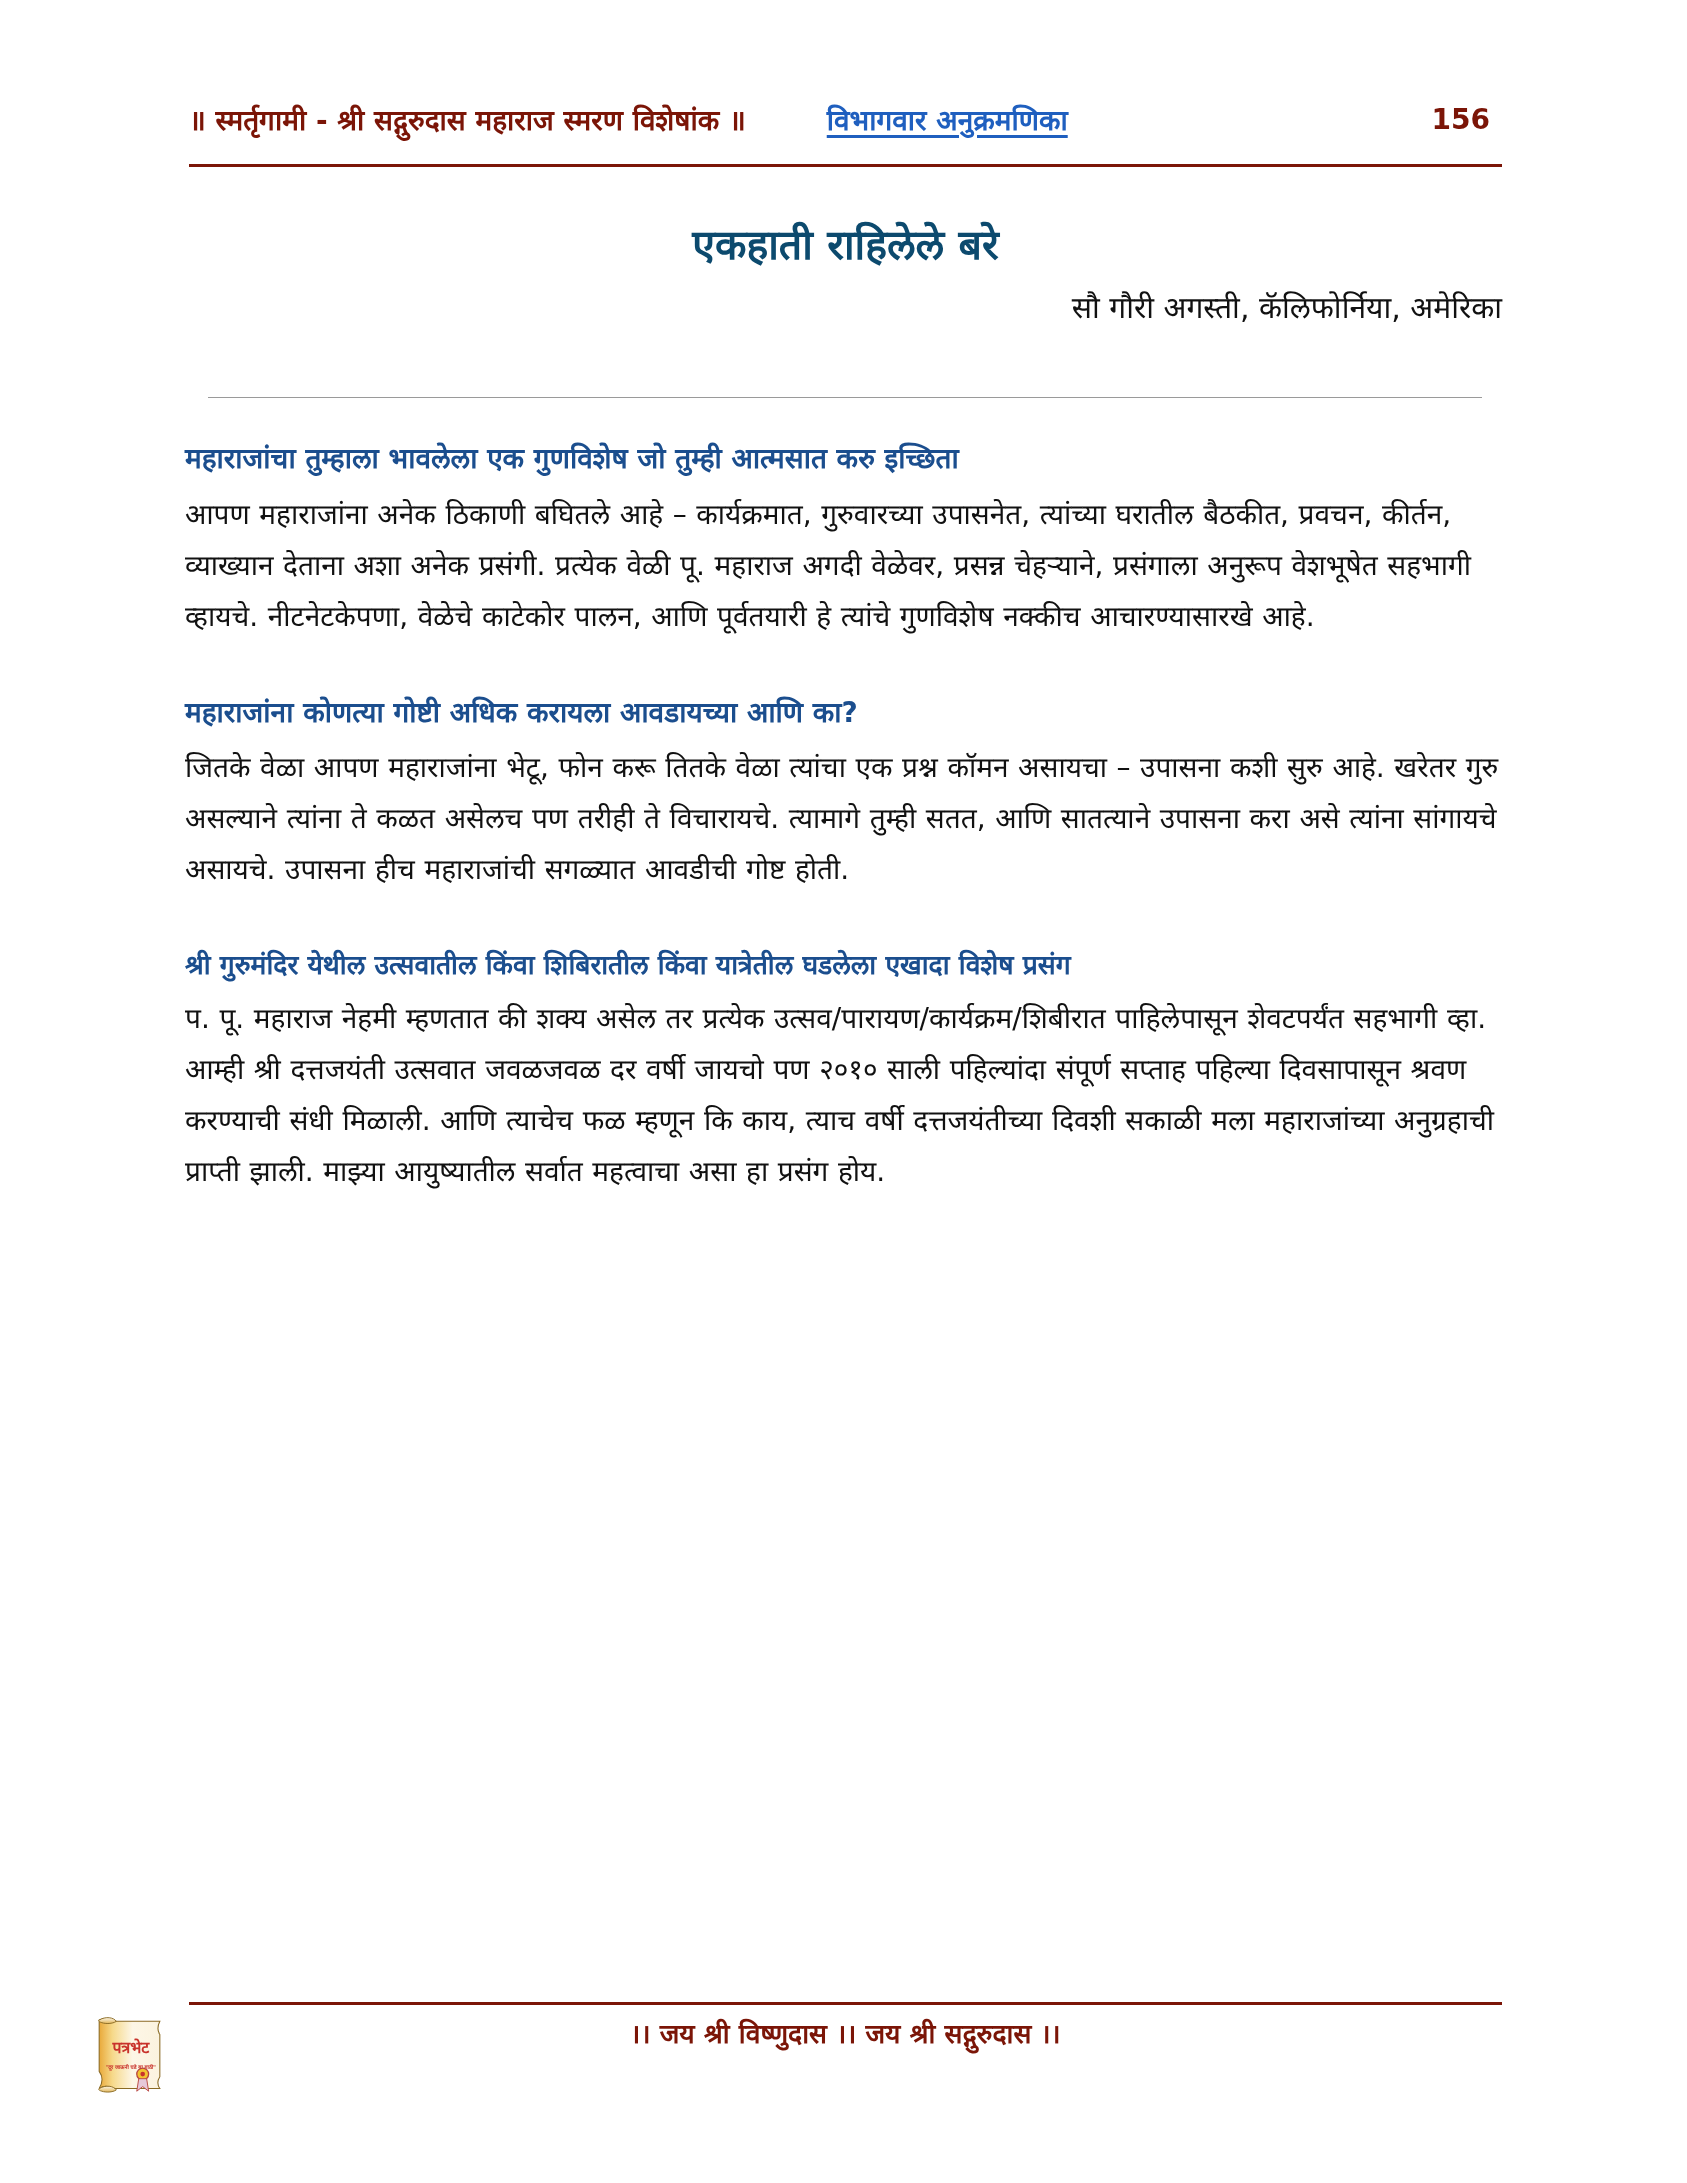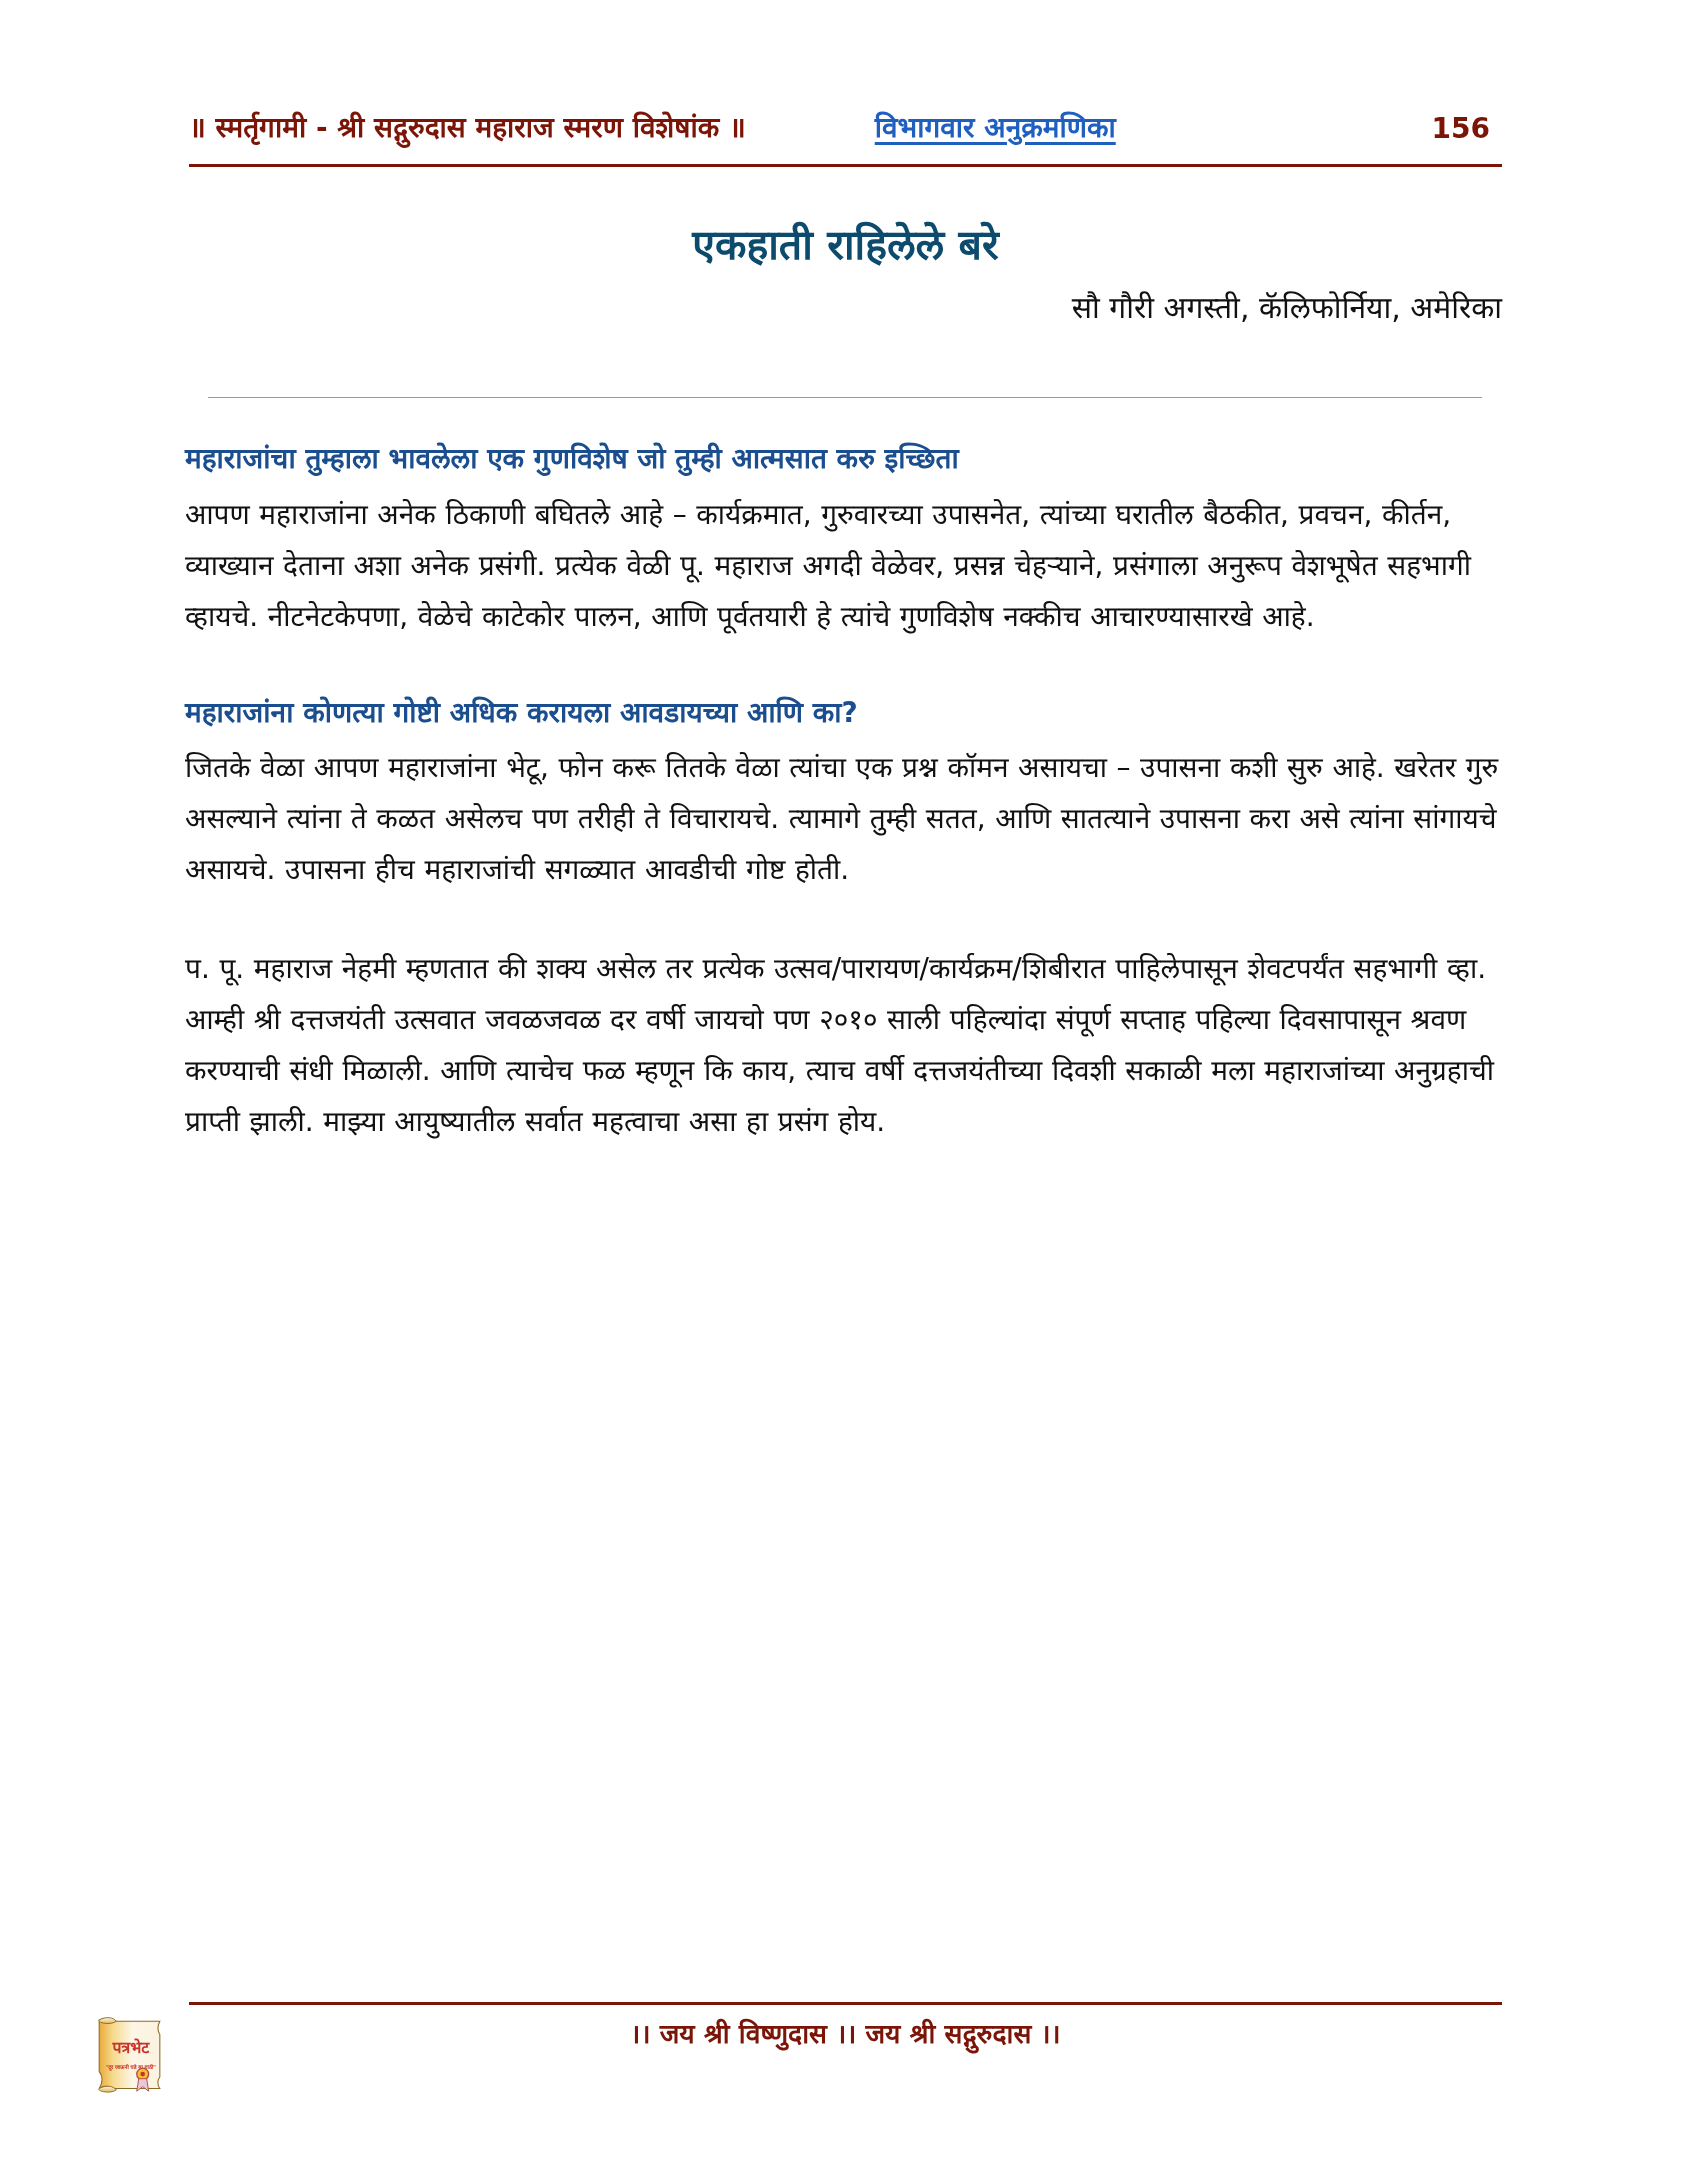--- a/index.html
+++ b/index.html
@@ -21,23 +21,22 @@
   }
 
   
   .header-row {
     position: absolute;
     left: 189px;
     top: 93px;
     width: 1313px;
     height: 52px;
     display: flex;
-    align-items: flex-end;
+    align-items: center;
     justify-content: flex-start;
-    gap: 48px;
   }
   .header-title {
     font-family: "DejaVu Sans", sans-serif;
     font-size: 28px;
     font-weight: 700;
     color: #7B1507;
     white-space: nowrap;
     letter-spacing: 0px;
   }
   .header-toc {
@@ -189,20 +188,21 @@
       <h2 class="qa-heading">महाराजांचा तुम्हाला भावलेला एक गुणविशेष जो तुम्ही आत्मसात करु इच्छिता</h2>
       <p class="qa-body">आपण महाराजांना अनेक ठिकाणी बघितले आहे – कार्यक्रमात, गुरुवारच्या उपासनेत, त्यांच्या घरातील बैठकीत, प्रवचन, कीर्तन, व्याख्यान देताना अशा अनेक प्रसंगी. प्रत्येक वेळी पू. महाराज अगदी वेळेवर, प्रसन्न चेहऱ्याने, प्रसंगाला अनुरूप वेशभूषेत सहभागी व्हायचे. नीटनेटकेपणा, वेळेचे काटेकोर पालन, आणि पूर्वतयारी हे त्यांचे गुणविशेष नक्कीच आचारण्यासारखे आहे.</p>
     </section>
 
     <section class="qa-block">
       <h2 class="qa-heading">महाराजांना कोणत्या गोष्टी अधिक करायला आवडायच्या आणि का?</h2>
       <p class="qa-body">जितके वेळा आपण महाराजांना भेटू, फोन करू तितके वेळा त्यांचा एक प्रश्न कॉमन असायचा – उपासना कशी सुरु आहे. खरेतर गुरु असल्याने त्यांना ते कळत असेलच पण तरीही ते विचारायचे. त्यामागे तुम्ही सतत, आणि सातत्याने उपासना करा असे त्यांना सांगायचे असायचे. उपासना हीच महाराजांची सगळ्यात आवडीची गोष्ट होती.</p>
     </section>
 
     <section class="qa-block">
+      <h2 class="qa-heading small">श्री गुरुमंदिर येथील उत्सवातील किंवा शिबिरातील किंवा यात्रेतील घडलेला एखादा विशेष प्रसंग</h2>
       <p class="qa-body">प. पू. महाराज नेहमी म्हणतात की शक्य असेल तर प्रत्येक उत्सव/पारायण/कार्यक्रम/शिबीरात पाहिलेपासून शेवटपर्यंत सहभागी व्हा. आम्ही श्री दत्तजयंती उत्सवात जवळजवळ दर वर्षी जायचो पण २०१० साली पहिल्यांदा संपूर्ण सप्ताह पहिल्या दिवसापासून श्रवण करण्याची संधी मिळाली. आणि त्याचेच फळ म्हणून कि काय, त्याच वर्षी दत्तजयंतीच्या दिवशी सकाळी मला महाराजांच्या अनुग्रहाची प्राप्ती झाली. माझ्या आयुष्यातील सर्वात महत्वाचा असा हा प्रसंग होय.</p>
     </section>
 
   </div>
 
   <div class="footer-rule"></div>
   <div class="footer-text">।। जय श्री विष्णुदास ।। जय श्री सद्गुरुदास ।।</div>
 
   <div class="logo">
     <svg viewBox="0 0 135 130" xmlns="http://www.w3.org/2000/svg">

